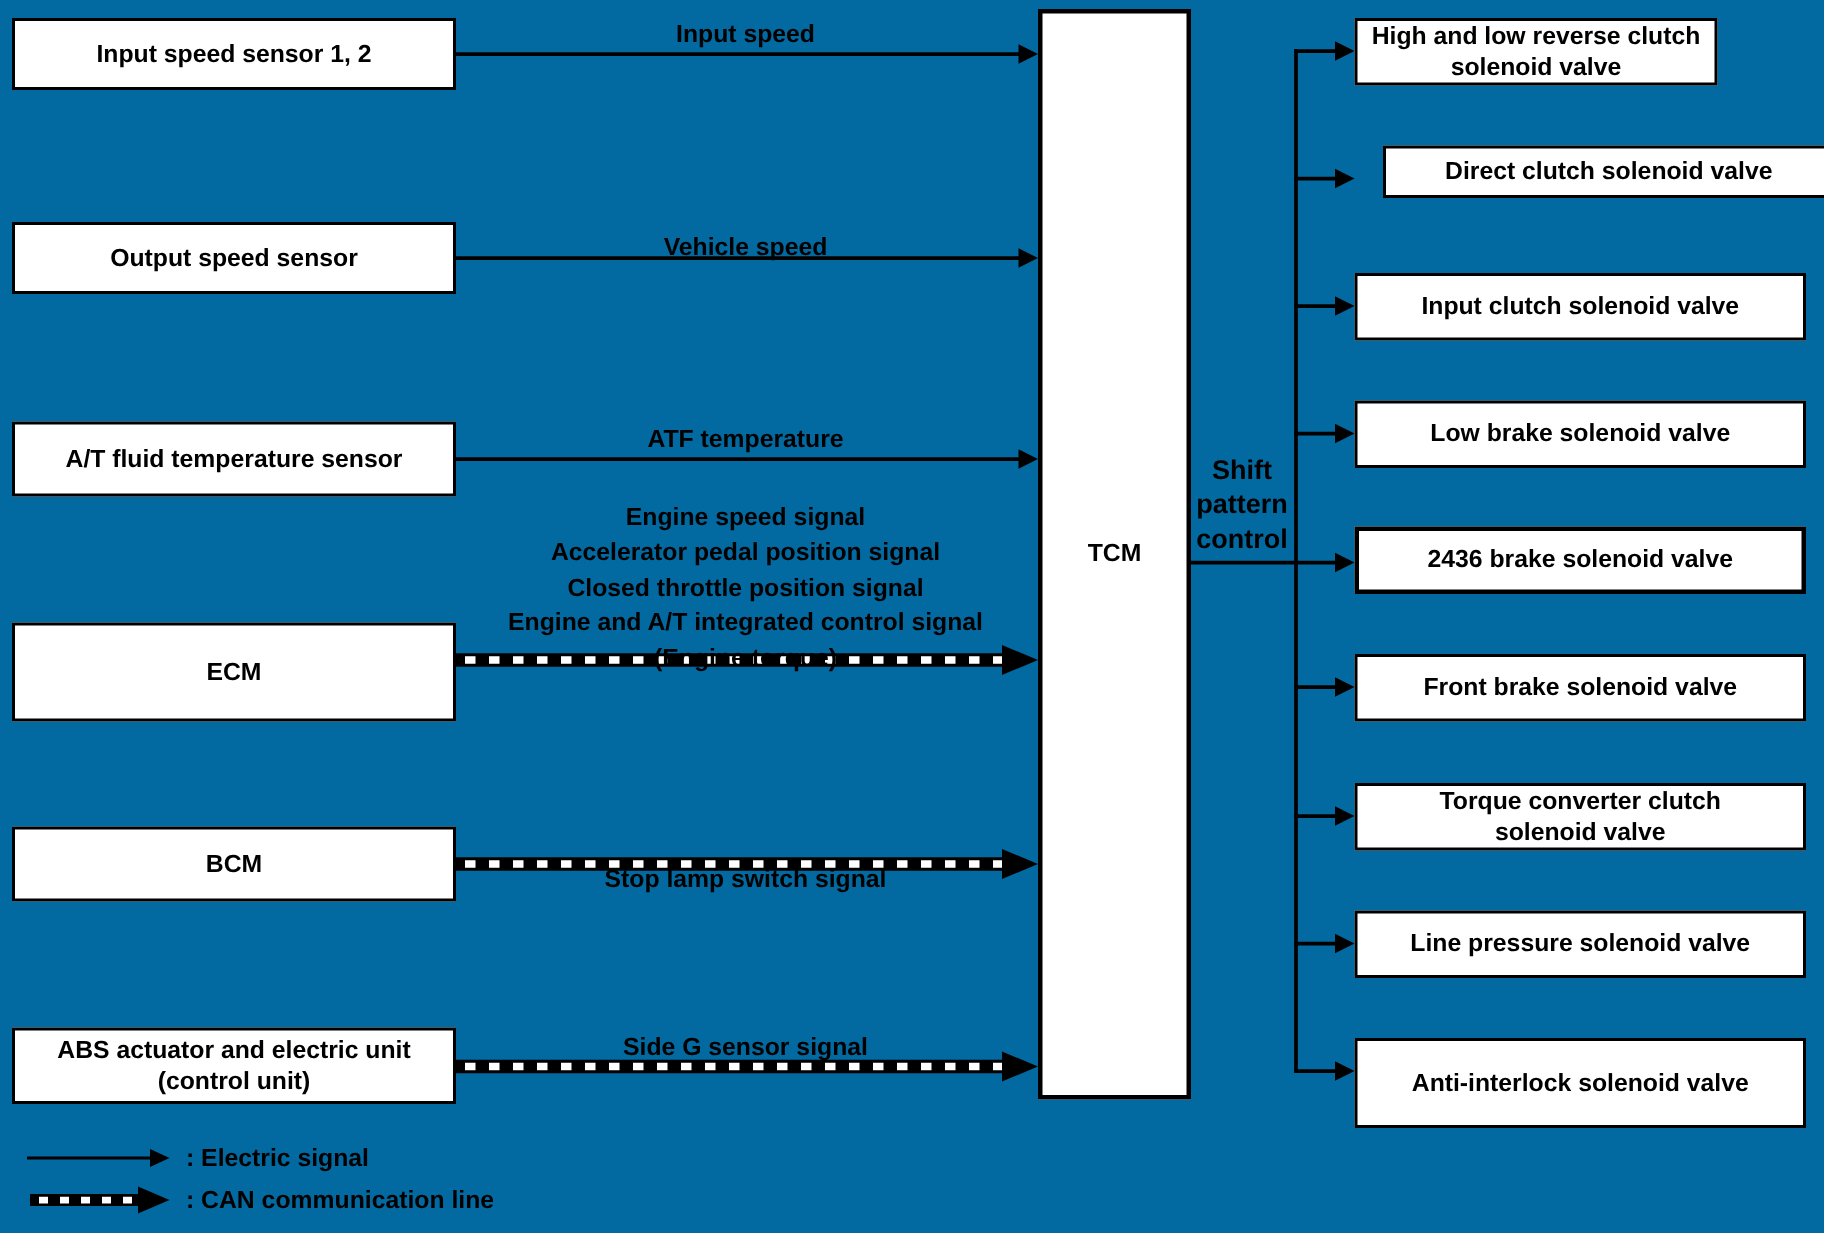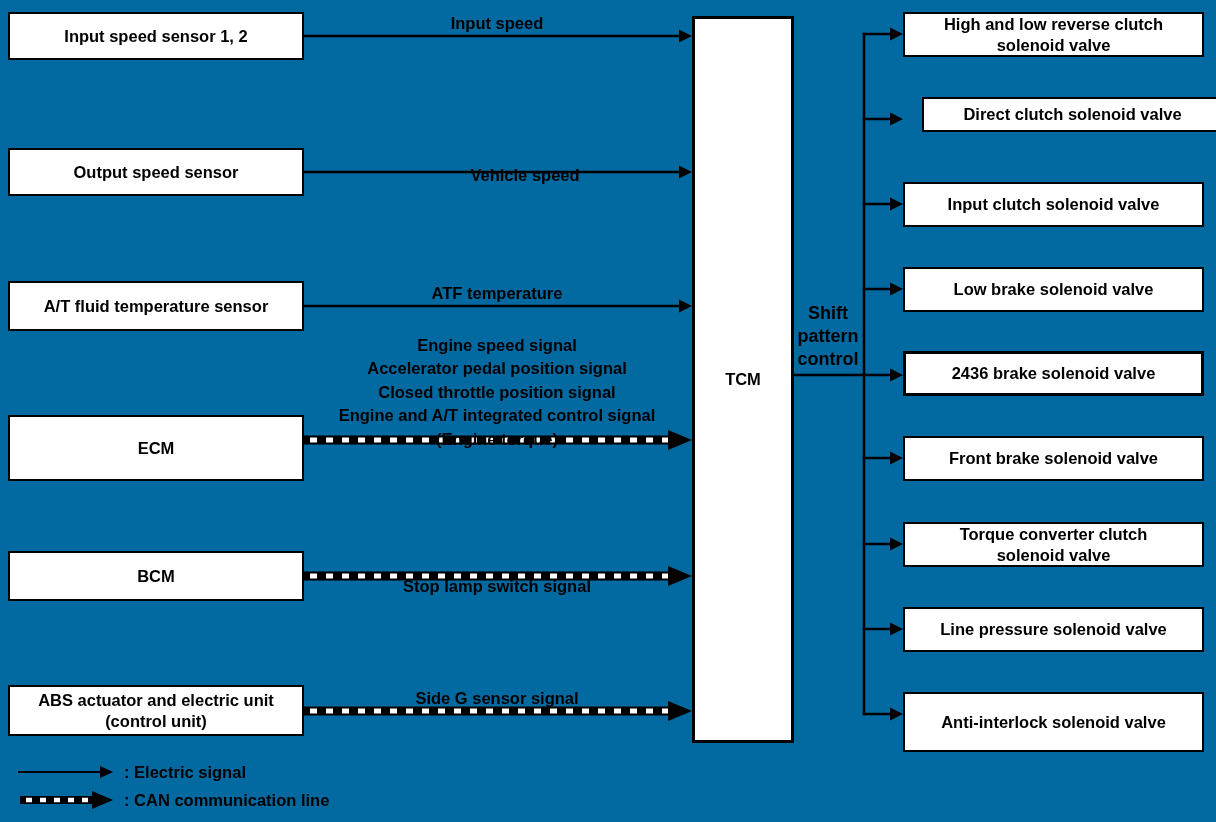--- a/index.html
+++ b/index.html
@@ -153,38 +153,38 @@
   </svg>
 
   <div class="box" style="left:8px; top:12px; width:296px; height:48px;">Input speed sensor 1, 2</div>
   <div class="box" style="left:8px; top:148px; width:296px; height:48px;">Output speed sensor</div>
   <div class="box" style="left:8px; top:281px; width:296px; height:50px;">A/T fluid temperature sensor</div>
   <div class="box" style="left:8px; top:415px; width:296px; height:66px;">ECM</div>
   <div class="box" style="left:8px; top:551px; width:296px; height:50px;">BCM</div>
   <div class="box" style="left:8px; top:685px; width:296px; height:51px;">ABS actuator and electric unit
 (control unit)</div>
 
-  <div class="box thick" style="left:692px; top:16px; width:102px; height:727px;">TCM</div>
+  <div class="box thick" style="left:692px; top:6px; width:102px; height:727px;">TCM</div>
 
   <div class="sig" style="top:13px;">Input speed</div>
-  <div class="sig" style="top:165px;padding-left:28px;">Vehicle speed</div>
+  <div class="sig" style="top:155px;">Vehicle speed</div>
   <div class="sig" style="top:283px;">ATF temperature</div>
   <div class="sig block" style="top:315px;margin-top:19px;">Engine speed signal
 Accelerator pedal position signal
 Closed throttle position signal
 Engine and A/T integrated control signal
 (Engine torque)</div>
   <div class="sig" style="top:576px;">Stop lamp switch signal</div>
   <div class="sig" style="top:688px;">Side G sensor signal</div>
 
   <div class="shift-label">Shift
 pattern
 control</div>
 
-  <div class="box" style="left:903px; top:12px; width:301px; height:45px;">High and low reverse clutch
+  <div class="box" style="left:903px; top:12px; width:242px; height:45px;">High and low reverse clutch
 solenoid valve</div>
   <div class="box" style="left:922px; top:97px; width:301px; height:35px;">Direct clutch solenoid valve</div>
   <div class="box" style="left:903px; top:182px; width:301px; height:45px;">Input clutch solenoid valve</div>
   <div class="box" style="left:903px; top:267px; width:301px; height:45px;">Low brake solenoid valve</div>
   <div class="box thick" style="left:903px; top:351px; width:301px; height:45px;">2436 brake solenoid valve</div>
   <div class="box" style="left:903px; top:436px; width:301px; height:45px;">Front brake solenoid valve</div>
   <div class="box" style="left:903px; top:522px; width:301px; height:45px;">Torque converter clutch
 solenoid valve</div>
   <div class="box" style="left:903px; top:607px; width:301px; height:45px;">Line pressure solenoid valve</div>
   <div class="box" style="left:903px; top:692px; width:301px; height:60px;">Anti-interlock solenoid valve</div>

